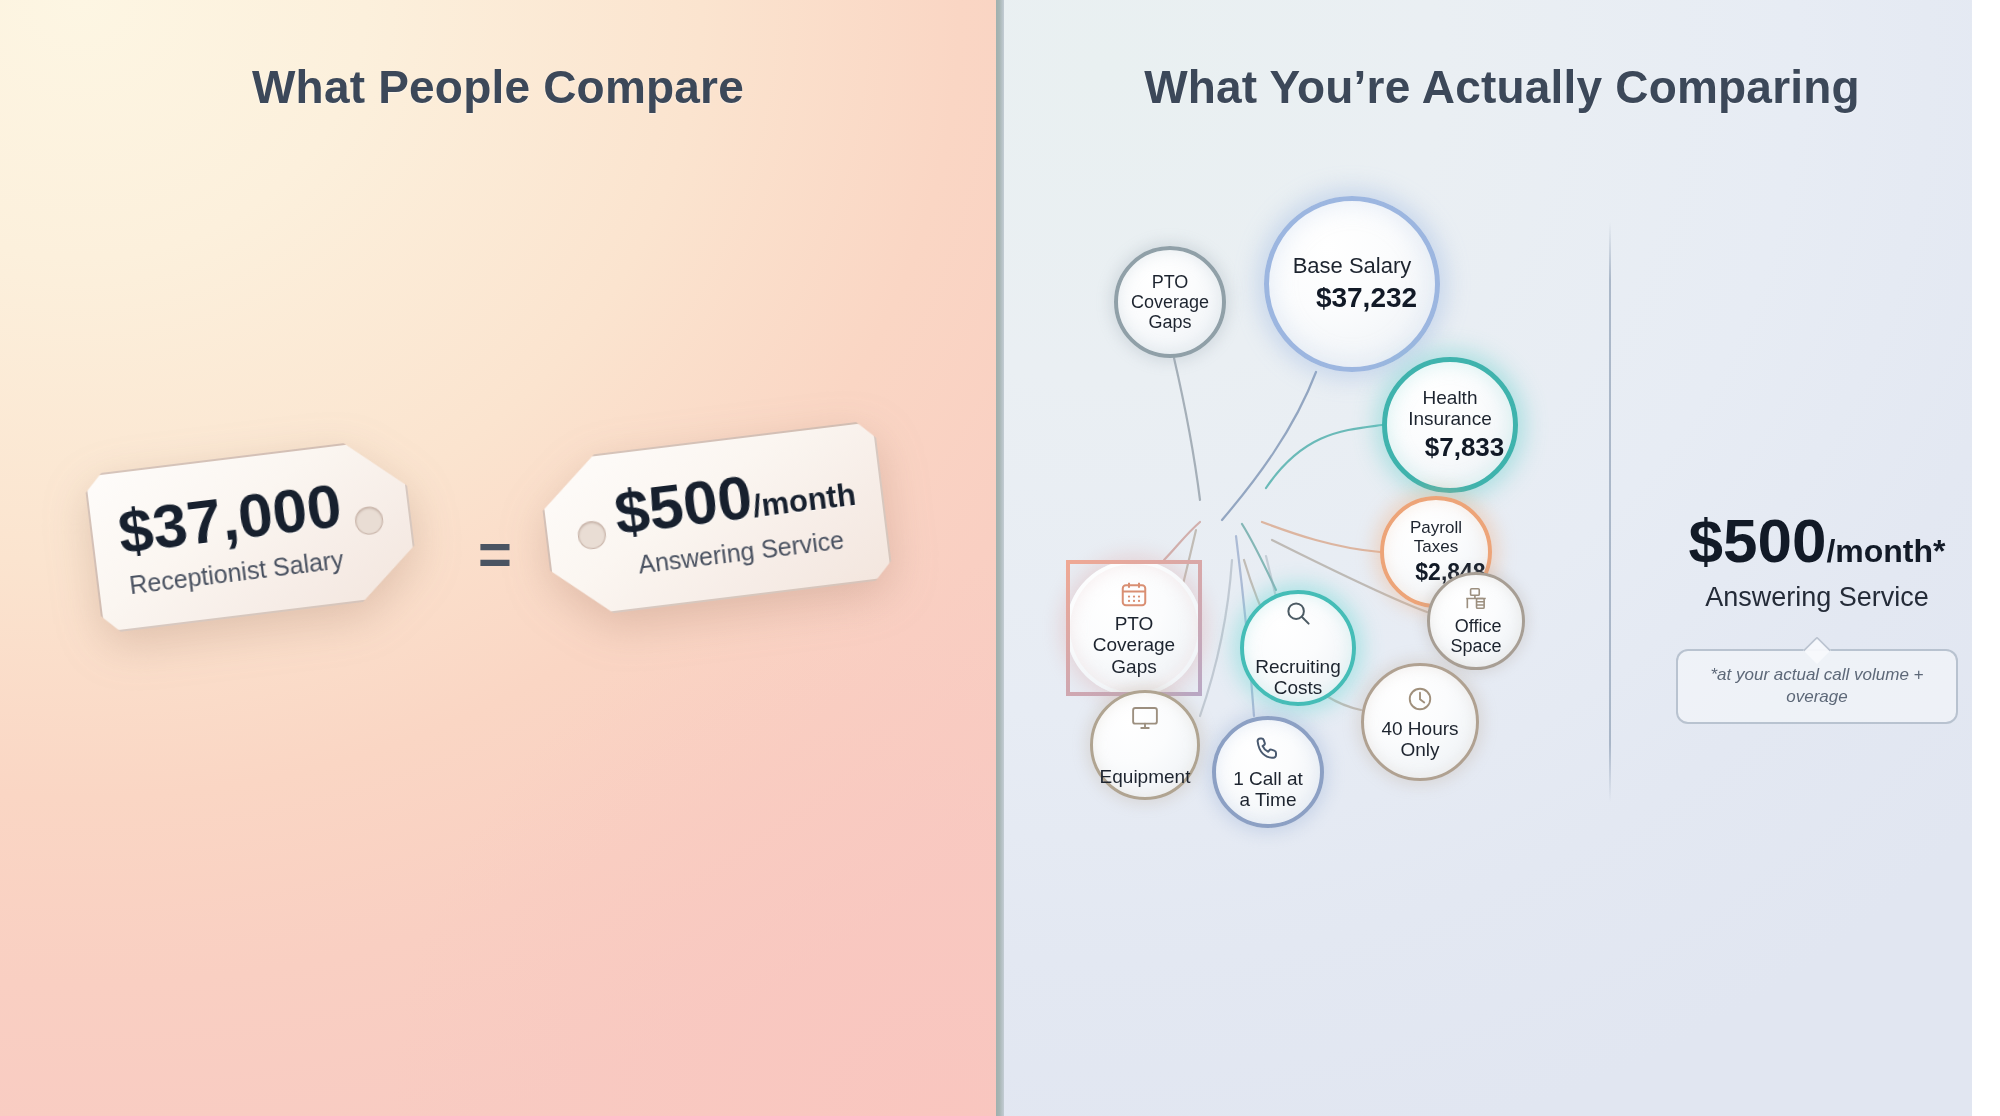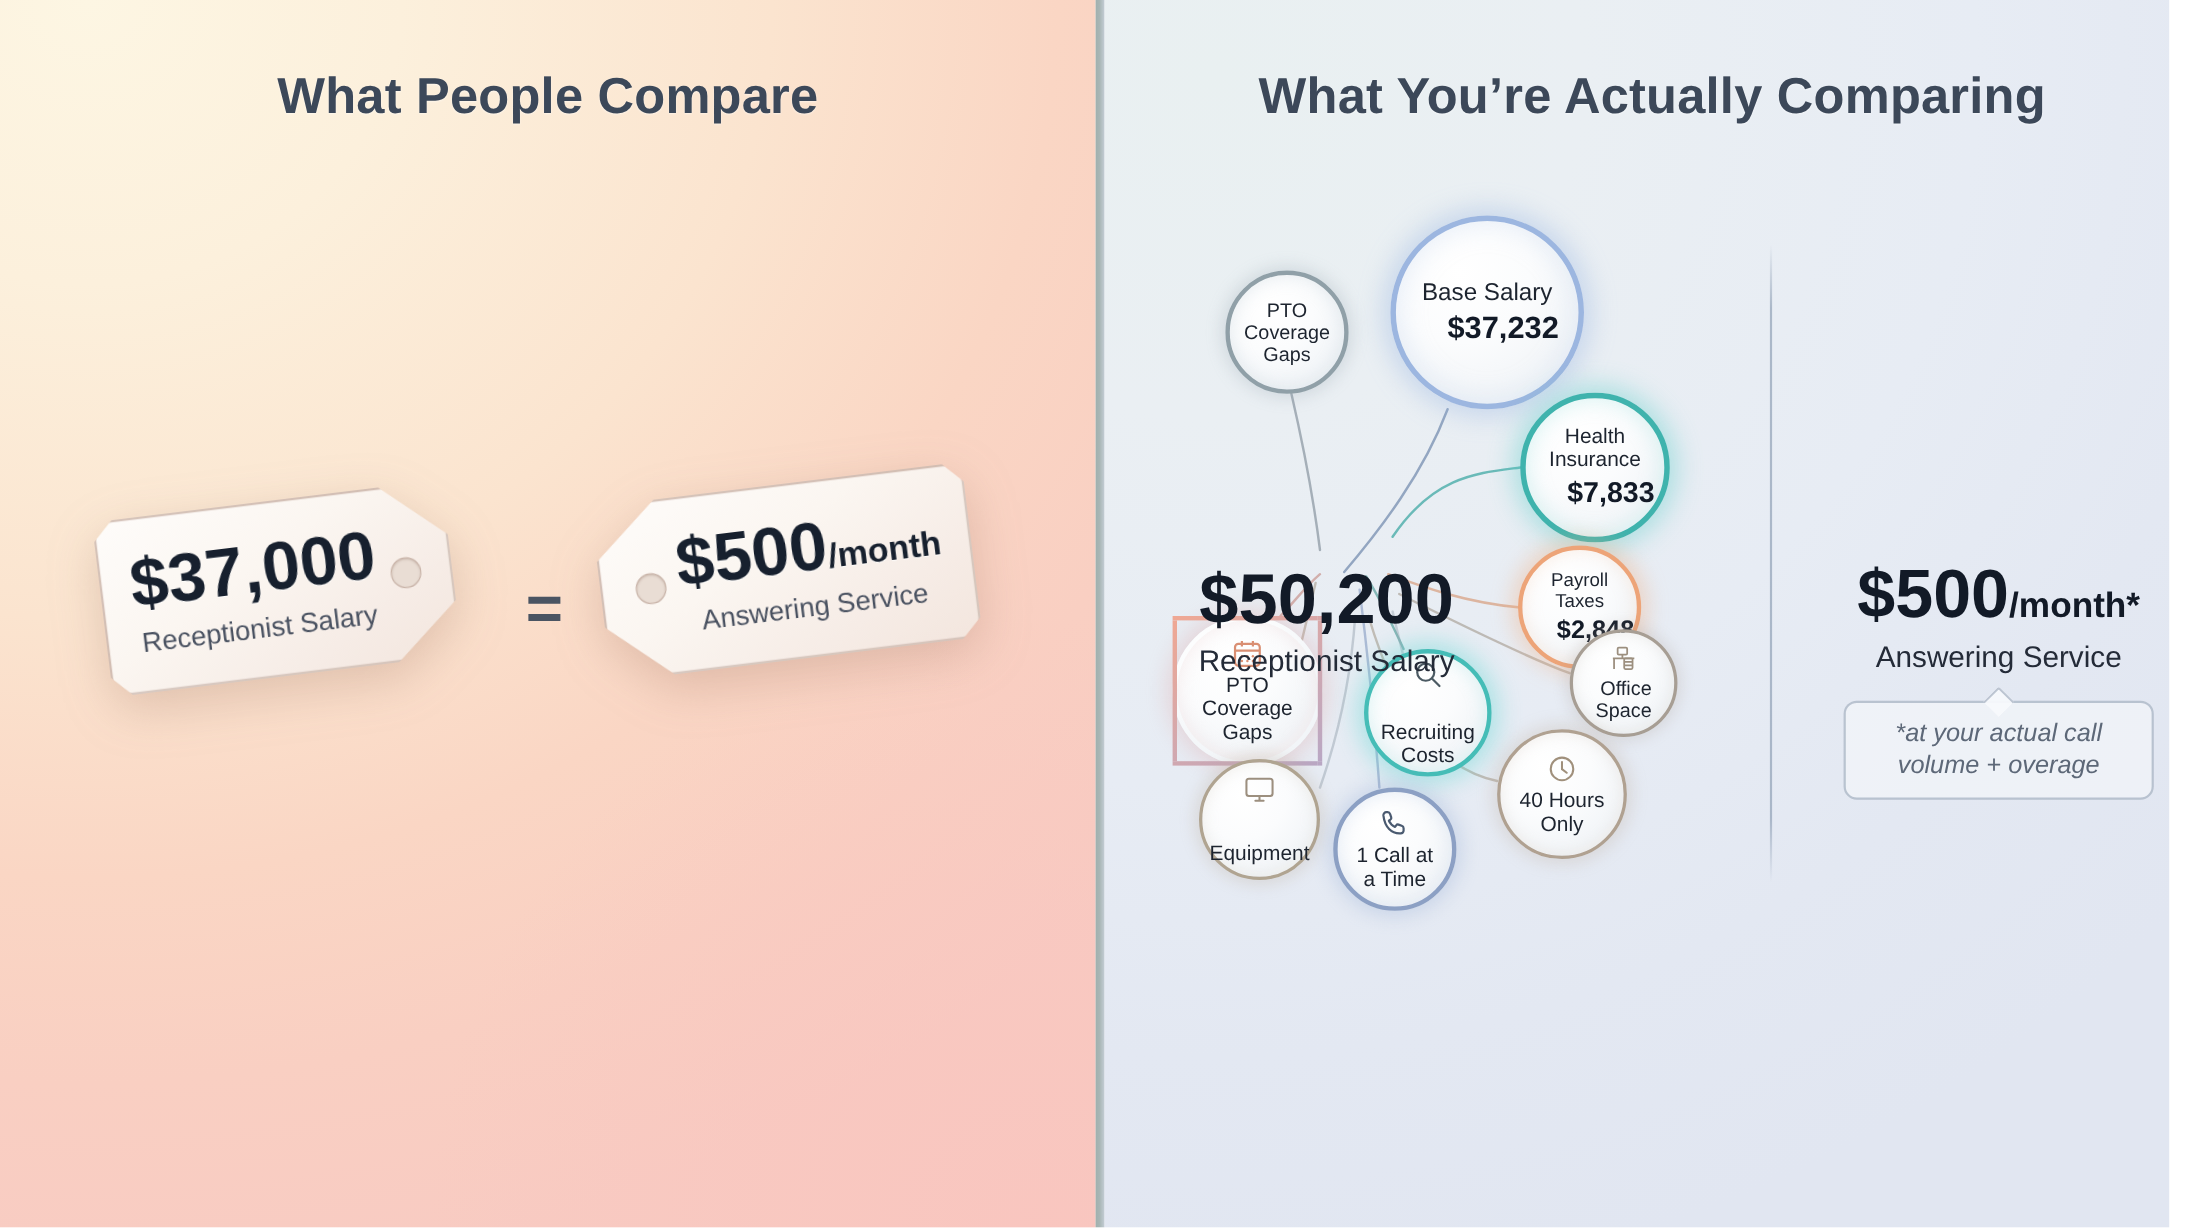--- a/index.html
+++ b/index.html
@@ -175,25 +175,25 @@
     position:absolute;left:605px;top:222px;width:2px;height:580px;
     background:linear-gradient(180deg,rgba(120,140,165,0) 0%,rgba(120,140,165,.55) 10%,rgba(120,140,165,.55) 90%,rgba(120,140,165,0) 100%);
   }
 
   
   .ans-block{position:absolute;left:648px;top:500px;width:330px;text-align:center;}
   .ans-amount{font-size:62px;font-weight:bold;color:#121a27;line-height:1;white-space:nowrap;margin-top:10px;}
   .ans-amount .per{font-size:32px;font-weight:bold;}
   .ans-sub{margin-top:10px;font-size:27px;color:#242b38;white-space:nowrap;}
   .ans-note{
-    position:relative;margin:24px auto 0;width:222px;
+    position:relative;margin:36px auto 0;width:222px;
     border:2px solid rgba(140,155,175,.55);border-radius:12px;
     background:rgba(247,249,252,.55);
     padding:13px 28px 14px;
-    font-size:23px;font-style:italic;color:#5d6878;line-height:1.28;
+    font-size:17px;font-style:italic;color:#5d6878;line-height:1.28;
   }
   .ans-note:before{
     content:"";position:absolute;top:-11px;left:50%;margin-left:-10px;
     width:18px;height:18px;background:rgba(247,249,252,.95);
     border-left:2px solid rgba(140,155,175,.55);
     border-top:2px solid rgba(140,155,175,.55);
     transform:rotate(45deg);border-radius:3px 0 0 0;
   }
 </style>
 </head>
@@ -240,24 +240,20 @@
         <path d="M272,590 C258,560 248,540 238,524" stroke="#6aa9a6" opacity=".8"></path>
         <path d="M423,612 C390,600 340,576 268,540" stroke="#a79e94" opacity=".65"></path>
         <path d="M357,710 C310,700 270,660 240,560" stroke="#a79b8c" opacity=".6"></path>
         <path d="M150,690 C166,640 178,590 192,530" stroke="#a79b8c" opacity=".6"></path>
         <path d="M250,716 C246,660 240,600 232,536" stroke="#8ca0c4" opacity=".65"></path>
         <path d="M196,716 C212,670 224,620 228,560" stroke="#9aa6b2" opacity=".5"></path>
         <path d="M300,700 C288,660 276,615 262,556" stroke="#9aa6b2" opacity=".45"></path>
       </g>
     </svg>
 
-    <div class="total-block">
-      <div class="total-amount">$50,200</div>
-      <div class="total-sub">Receptionist Salary</div>
-    </div>
 
     <div class="bubbles">
 
       <div class="bub" id="b-base">
         <div class="blabel">Base Salary</div>
         <div class="bval">$37,232</div>
       </div>
 
       <div class="bub" id="b-pto-top">
         <div class="blabel">PTO<br>Coverage<br>Gaps</div>

